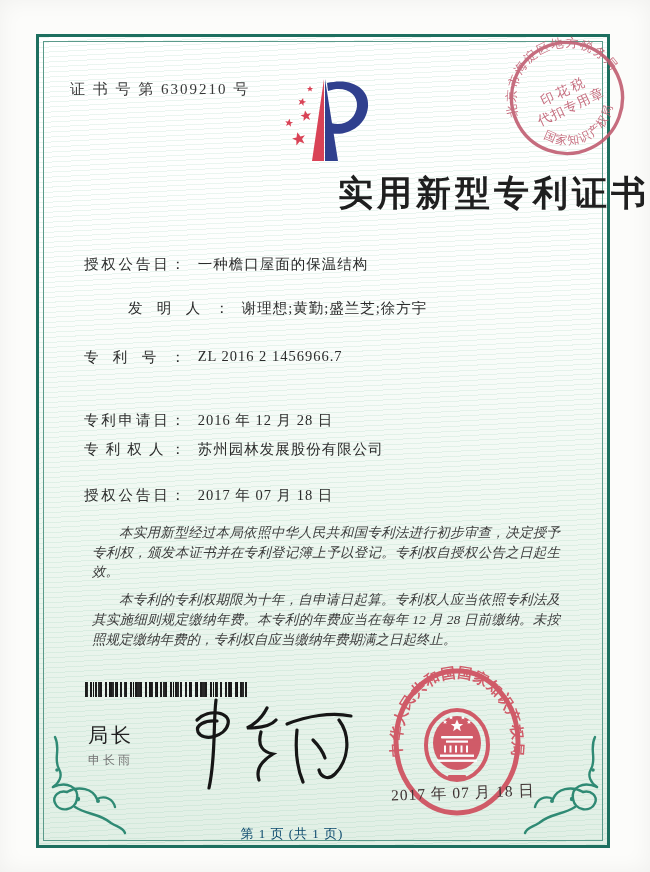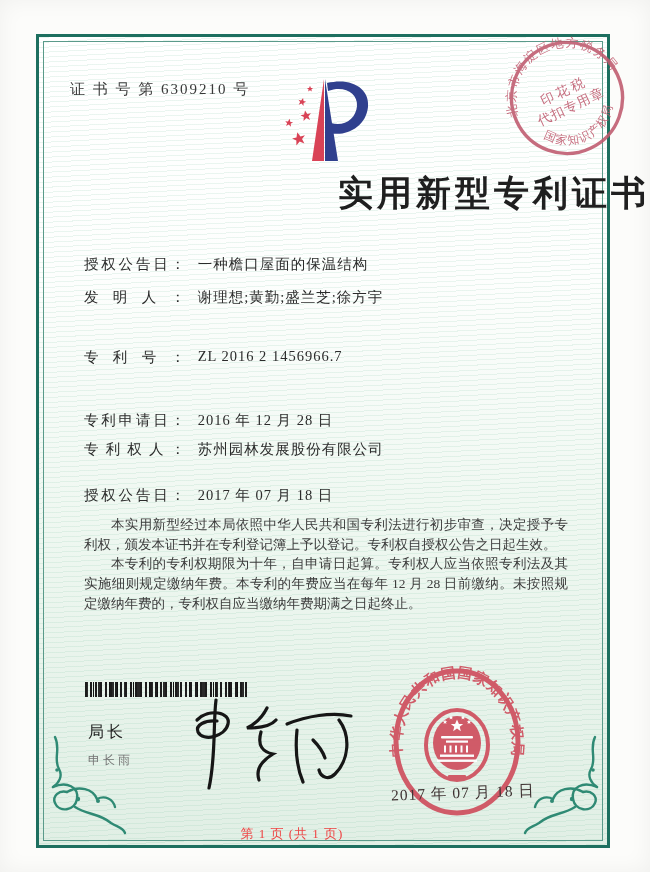--- a/index.html
+++ b/index.html
@@ -14,47 +14,47 @@
           linear-gradient(180deg,#ffffff 0%,#fdfefd 30%,#eef7f0 62%,#e1efe5 100%);}
   .frame-inner{position:absolute;left:4px;top:4px;right:4px;bottom:4px;border:1px solid #5a9a8a;}
   .cert-number{position:absolute;left:70px;top:80px;font-size:15px;letter-spacing:2px;color:#3a3a3a;}
   .logo{position:absolute;left:272px;top:74px;width:108px;height:94px;}
   .tax-stamp{position:absolute;left:503px;top:34px;width:128px;height:128px;transform:rotate(-25deg);opacity:.88;}
   .title{position:absolute;left:0;top:170px;width:650px;text-align:right;font-size:35px;font-weight:700;
          letter-spacing:4px;color:#1f1f1f;}
   .fields{position:absolute;left:84px;top:255px;width:500px;}
   .field-row{position:absolute;left:0;height:22px;font-size:14.5px;color:#2b2b2b;white-space:nowrap;}
   .field-row:nth-child(1){top:0;}
-  .field-row:nth-child(2){top:33px;}
+  .field-row:nth-child(2){top:44px;margin-left:44px;}
   .field-row:nth-child(3){top:93px;}
   .field-row:nth-child(4){top:140px;margin-top:16px;}
   .field-row:nth-child(5){top:185px;}
   .field-row:nth-child(6){top:231px;}
   .flabel{display:inline-block;width:101px;text-align:justify;text-align-last:justify;vertical-align:top;}
   .fvalue{margin-left:9px;letter-spacing:1px;}
   .legal{position:absolute;left:84px;top:515px;width:484px;font-size:13.5px;line-height:19.7px;
          color:#3c3c3c;text-align:justify;}
-  .legal p{margin:0;text-indent:2em;}
+  .legal p{margin:8px;text-indent:2em;font-style:italic;}
   .barcode{position:absolute;left:85px;top:682px;width:165px;height:15px;
        background-image:
          repeating-linear-gradient(90deg,#1c1c1c 0 2px,rgba(0,0,0,0) 2px 5px),
          repeating-linear-gradient(90deg,#111 0 1px,rgba(0,0,0,0) 1px 8px),
          repeating-linear-gradient(90deg,#2a2a2a 0 3px,rgba(0,0,0,0) 3px 13px);}
-  .issuer-title{position:absolute;left:88px;top:722px;font-size:16px;color:#222;
+  .issuer-title{position:absolute;left:88px;top:722px;font-size:20px;color:#222;
        font-family:"Liberation Sans","DejaVu Sans",sans-serif;letter-spacing:3px;}
   .issuer-name{position:absolute;left:88px;top:752px;font-size:12px;color:#737373;
        font-family:"Liberation Sans","DejaVu Sans",sans-serif;letter-spacing:3px;}
   .signature{position:absolute;left:183px;top:690px;width:178px;height:108px;}
   .seal{position:absolute;left:388px;top:663px;width:138px;height:158px;opacity:.92;}
   .seal-date{position:absolute;left:391px;top:783px;font-size:15.5px;color:#3f3333;letter-spacing:1px;
        transform:rotate(-2deg);white-space:nowrap;}
   .flourish{position:absolute;top:735px;width:82px;height:102px;}
   .flourish.left{left:45px;}
   .flourish.right{left:523px;transform:scaleX(-1);}
-  .footer{position:absolute;left:0;top:825px;width:584px;text-align:center;font-size:13px;color:#ef4444;letter-spacing:1px;}
+  .footer{position:absolute;left:0;top:825px;width:584px;text-align:center;font-size:13px;color:#0c4a6e;letter-spacing:1px;}
   svg text{font-family:"Liberation Serif","DejaVu Serif",serif;}
 </style>
 </head>
 <body>
 
 <div class="page">
 
   <div class="frame-outer">
     <div class="frame-inner"></div>
   </div>

